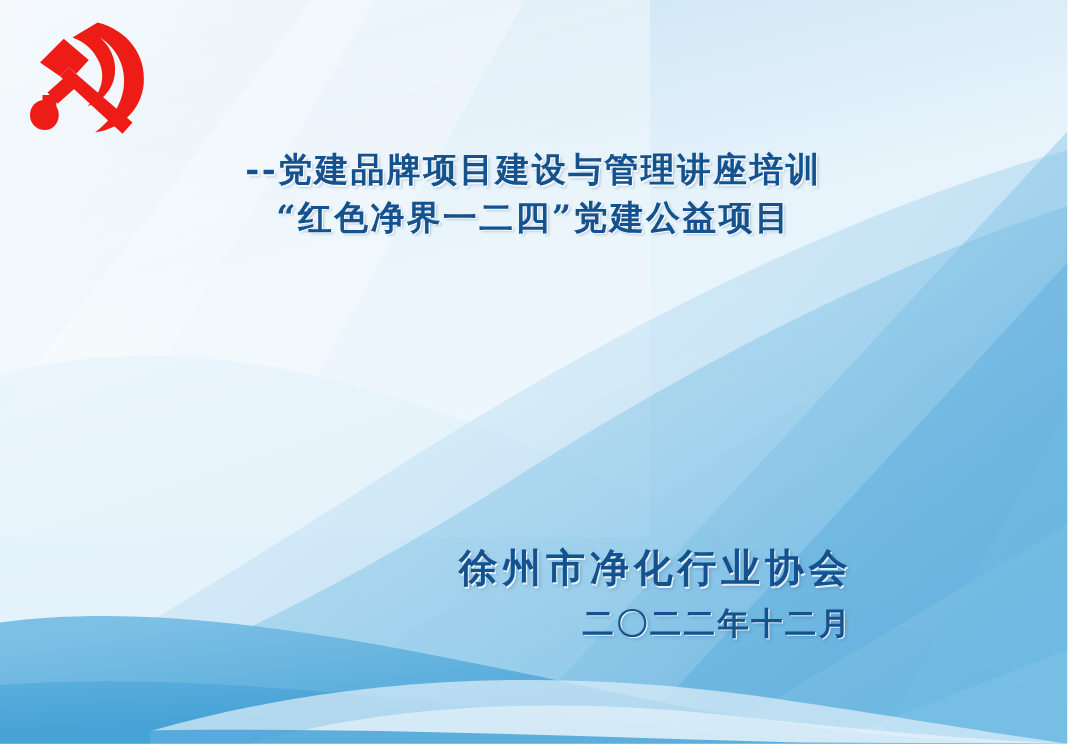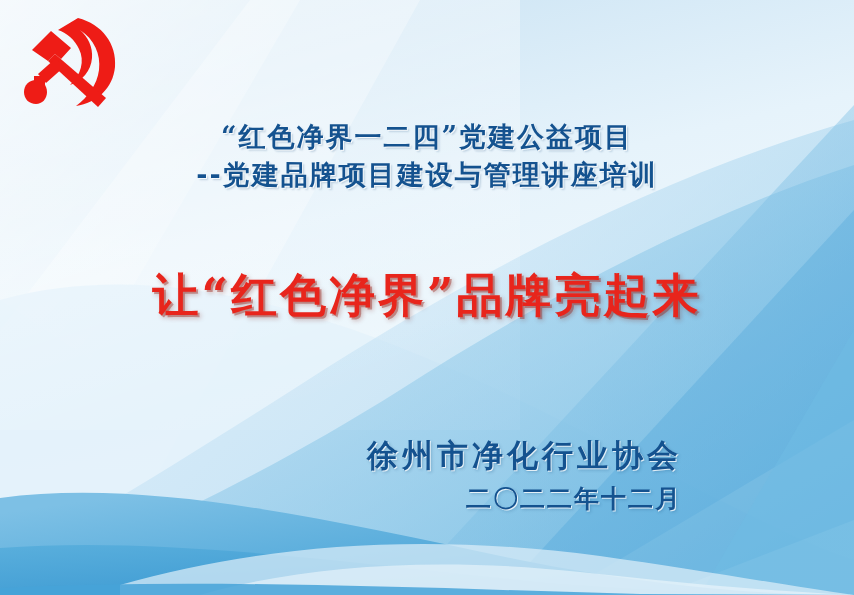--- a/index.html
+++ b/index.html
@@ -206,26 +206,23 @@
 
         <path d="M30,47 L37,40 L88,84 L80,93 Z"></path>
 
         <path d="M16,62 L27,62 L27,83 L16,83 Z"></path>
         <path d="M20,60 L38,44 L46,53 L28,69 Z"></path>
       </g>
     </svg>
   </div>
 
   <div class="subtitle-block">
+    <div class="subtitle-line">--党建品牌项目建设与管理讲座培训</div>
     <div class="subtitle-line">“红色净界一二四”党建公益项目</div>
-    <div class="subtitle-line">--党建品牌项目建设与管理讲座培训</div>
-  </div>
-
-  <div class="headline-block">
-    <div class="headline">让“红色净界”品牌亮起来</div>
-  </div>
+  </div>
+
 
   <div class="footer-block">
     <div class="org-name">徐州市净化行业协会</div>
     <div class="date-line">二〇二二年十二月</div>
   </div>
 
 </div>
 
 </body></html>

